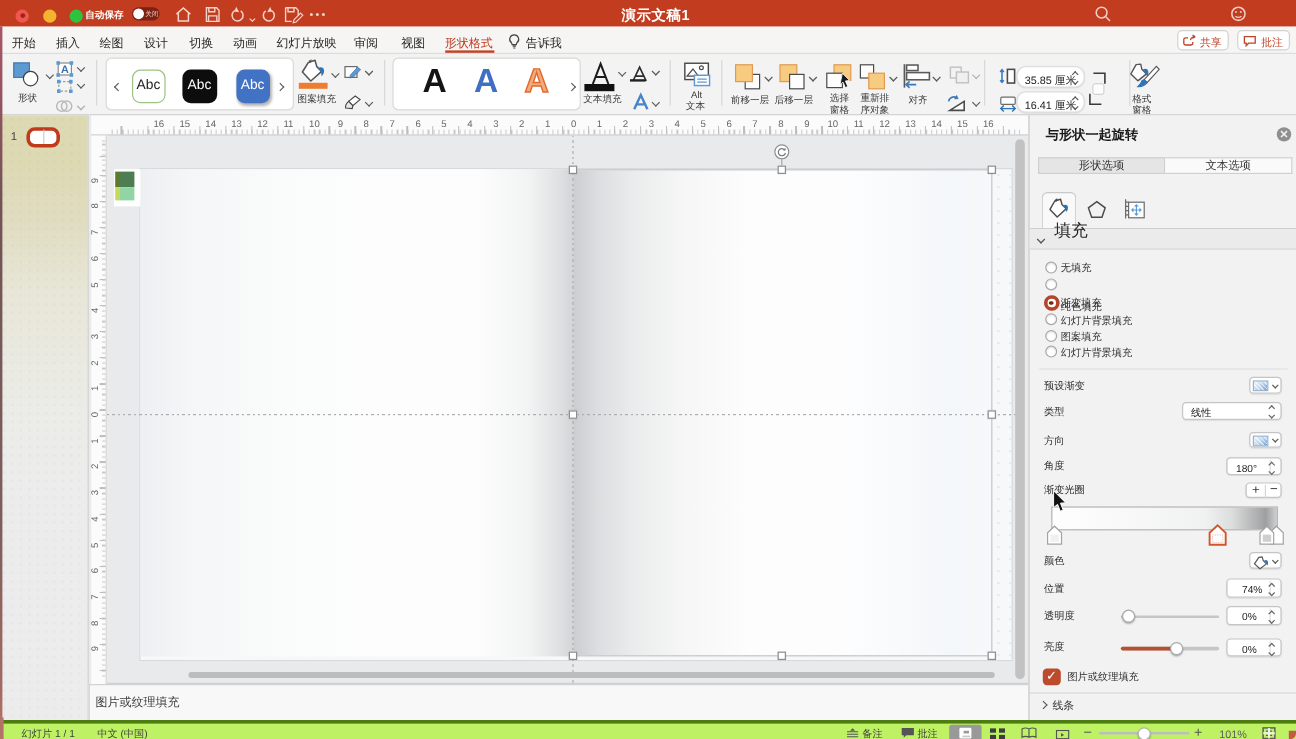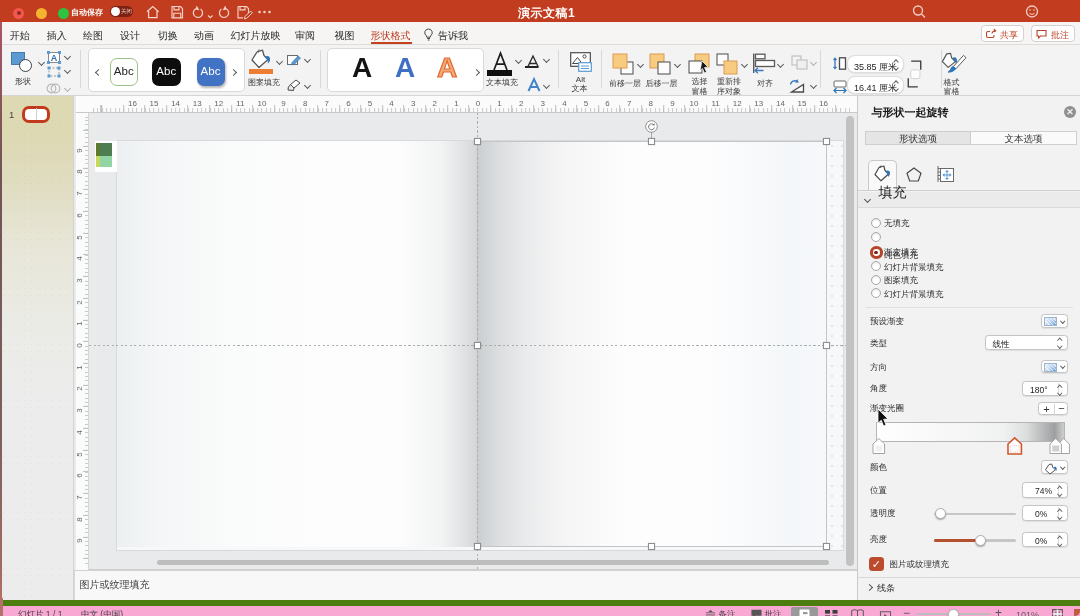--- a/index.html
+++ b/index.html
@@ -504,21 +504,21 @@
   </div>
 
   <div class="ab" style="left:11px;top:460.5px;width:14.5px;height:14.5px;border-radius:3.5px;background:#bc4b2d;color:#fff;font-size:11px;text-align:center;line-height:14.5px">✓</div>
   <div class="plbl" style="left:31.5px;top:463px">图片或纹理填充</div>
 
   <div class="ab" style="left:0;top:481px;width:223px;height:1px;background:#d8d8d8"></div>
   <div class="chev" style="left:9px;top:488.5px;transform:rotate(-45deg);border-color:#555"></div>
   <div class="plbl" style="left:19px;top:485.5px;font-size:9px">线条</div>
 </div>
 
-<div class="ab" id="statusbar" style="left:0;top:600px;width:1080px;height:16px;background:#f9a8d4;border-top:6px solid #4d7c0f;z-index:30">
+<div class="ab" id="statusbar" style="left:0;top:600px;width:1080px;height:16px;background:#bef264;border-top:3px solid #4d7c0f;z-index:30">
   <div class="ab" style="left:18px;top:2.5px;font-size:8.5px;color:#3f3f3f">幻灯片 1 / 1</div>
   <div class="ab" style="left:81px;top:2.5px;font-size:8.5px;color:#3f3f3f">中文 (中国)</div>
   <svg style="left:705px;top:3px" width="11" height="11" viewBox="0 0 13 11">
       <path d="M1 3.5 h11 M1 6 h11 M1 8.5 h11" stroke="#555" fill="none"></path>
       <path d="M6.5 0 l2.5 2.5 h-5 Z" fill="#555"></path>
     </svg>
   <div class="ab" style="left:718.5px;top:2.5px;font-size:8.5px;color:#3f3f3f">备注</div>
   <svg style="left:751px;top:3px" width="11" height="10" viewBox="0 0 13 11">
       <path d="M0.5 0.5 h12 v7 h-7.5 l-2.5 2.5 v-2.5 h-2 Z" fill="#555"></path>
     </svg>

